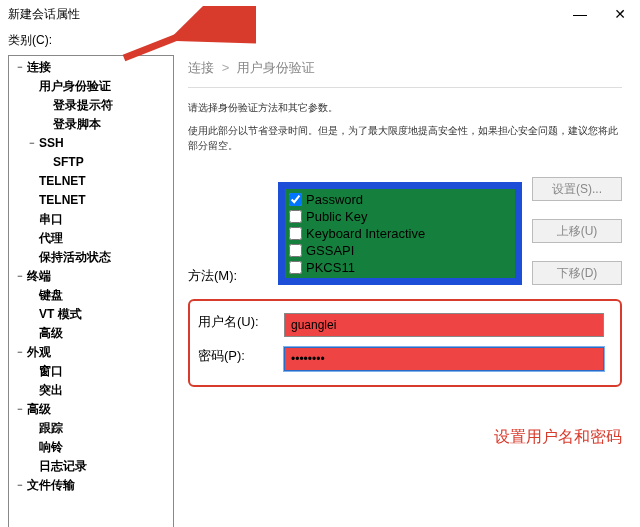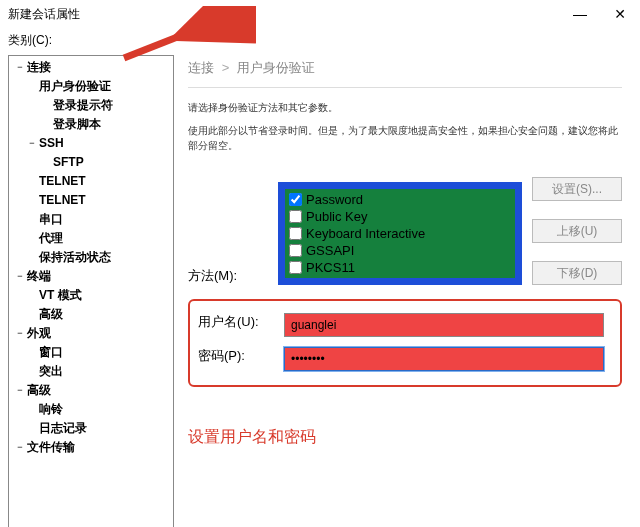--- a/index.html
+++ b/index.html
@@ -25,21 +25,21 @@
 .method-box { flex: 1; border: 7px solid #1d4ed8; background: #15803d; padding: 2px 4px; margin-right: 10px; }
 .chk-row { display: flex; align-items: center; padding: 1px 0; font-size: 13px; }
 .chk-row input { margin-right: 4px; }
 .side-btns { width: 90px; display: flex; flex-direction: column; gap: 18px; }
 .side-btn { height: 24px; background: #f1f1f1; border: 1px solid #bbb; color: #888; font-size: 12px; display: flex; align-items: center; justify-content: center; }
 .highlight-box { border: 2px solid #d83a2b; border-radius: 6px; padding: 12px 16px 14px 8px; margin-top: 14px; }
 .field-row { display: flex; align-items: flex-start; margin-bottom: 10px; }
 .field-label { width: 86px; font-size: 13px; }
 .field-input { flex: 1; height: 24px; border: 1px solid #888; padding: 0 6px; font-size: 12px; background: #ef4444; }
 .field-input.focus { border: 1px solid #2a6bc7; outline: 1px solid #7fb0ee; }
-.hint-text { color: #d83a2b; font-size: 16px; text-align: left; margin-top: 40px; }
+.hint-text { color: #d83a2b; font-size: 16px; text-align: right; margin-top: 40px; }
 .arrow-svg { position: absolute; top: 6px; left: 116px; width: 140px; height: 60px; pointer-events: none; }
 </style>
 </head>
 <body>
 
 <div class="titlebar">
   <span>新建会话属性</span>
   <div class="titlebar-controls">
     <div class="titlebar-btn">—</div>
     <div class="titlebar-btn">✕</div>
@@ -91,20 +91,24 @@
         <span>代理</span>
       </div>
       <div class="tree-item lvl1">
         <span class="tree-exp"></span>
         <span>保持活动状态</span>
       </div>
       <div class="tree-item lvl0 bold">
         <span class="tree-exp">−</span>
         <span>终端</span>
       </div>
+      <div class="tree-item lvl1 bold">
+        <span class="tree-exp"></span>
+        <span>键盘</span>
+      </div>
       <div class="tree-item lvl1">
         <span class="tree-exp"></span>
         <span>VT 模式</span>
       </div>
       <div class="tree-item lvl1">
         <span class="tree-exp"></span>
         <span>高级</span>
       </div>
       <div class="tree-item lvl0 bold">
         <span class="tree-exp">−</span>
@@ -114,20 +118,24 @@
         <span class="tree-exp"></span>
         <span>窗口</span>
       </div>
       <div class="tree-item lvl1">
         <span class="tree-exp"></span>
         <span>突出</span>
       </div>
       <div class="tree-item lvl0">
         <span class="tree-exp">−</span>
         <span>高级</span>
+      </div>
+      <div class="tree-item lvl1">
+        <span class="tree-exp"></span>
+        <span>跟踪</span>
       </div>
       <div class="tree-item lvl1">
         <span class="tree-exp"></span>
         <span>响铃</span>
       </div>
       <div class="tree-item lvl1 bold">
         <span class="tree-exp"></span>
         <span>日志记录</span>
       </div>
       <div class="tree-item lvl0 bold">

